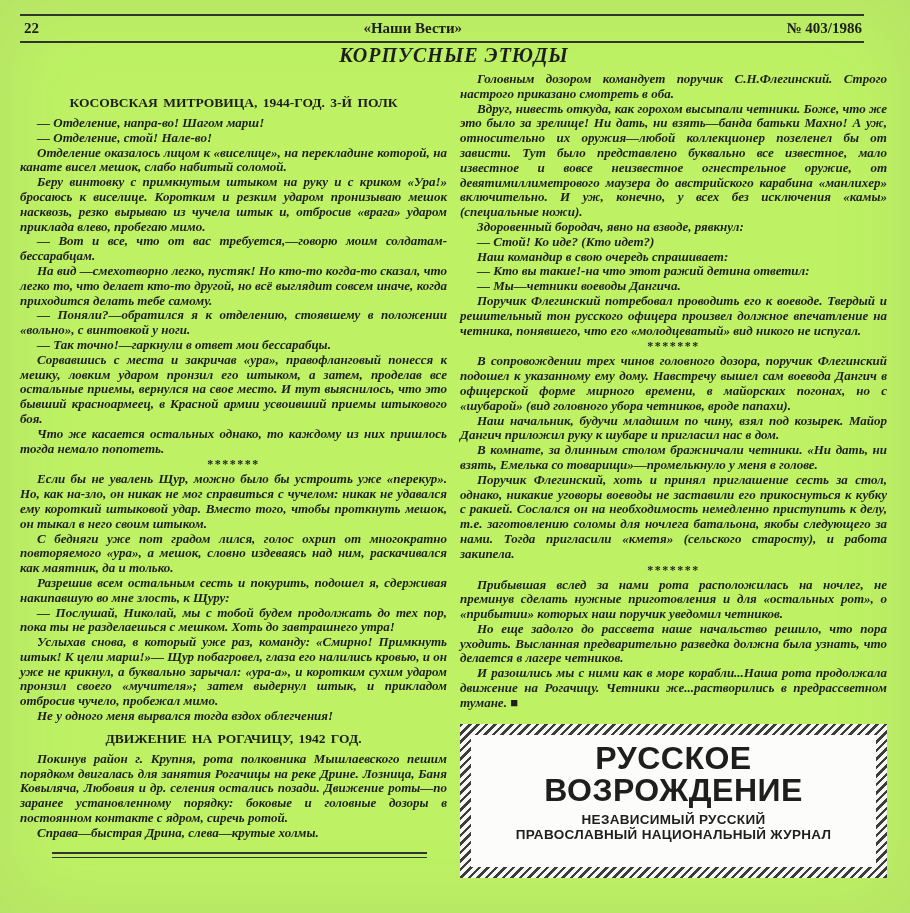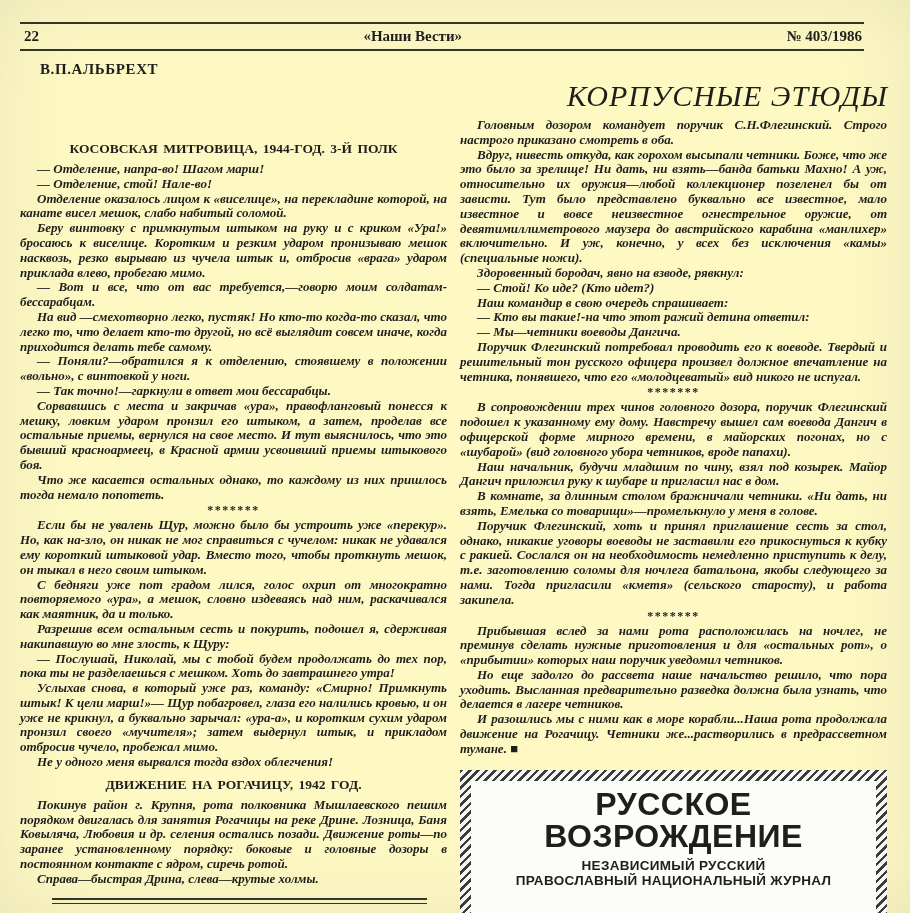--- a/index.html
+++ b/index.html
@@ -4,34 +4,34 @@
 <style>
   html,body{margin:0;padding:0;}
   body{
     width:910px;height:913px;overflow:hidden;
     background:#f2f1ee;
     font-family:"Liberation Serif","DejaVu Serif",serif;
     color:#1e1e1c;
   }
   .page{
     position:relative;width:910px;height:913px;box-sizing:border-box;
-    background:#fef9c3;
+    background:#bef264;
     box-shadow:inset 0 0 80px rgba(110,110,110,.14);
-    padding:20px 22px 0 20px;
+    padding:12px 22px 0 20px;
   }
   .rule{height:2px;background:#34342f;margin-right:24px;}
   .rule.top{margin-top:2px;}
   .header-row{
     display:flex;justify-content:space-between;align-items:center;
     padding:4px 26px 4px 4px;font-weight:bold;font-size:15px;
   }
   .author{margin:10px 0 0 20px;font-weight:bold;font-size:15px;letter-spacing:.6px;}
   .title{
-    margin:1px 0 0 0;text-align:right;font-style:italic;font-weight:normal;
-    font-size:30px;letter-spacing:1px;
+    margin:1px 0 0 0;text-align:center;font-style:italic;font-weight:bold;
+    font-size:20px;letter-spacing:1px;
   }
   .columns{display:flex;gap:13px;margin-top:5px;}
   .col{width:427px;box-sizing:border-box;}
   .col p{
     margin:0;text-indent:17px;text-align:justify;
     font-size:13px;line-height:14.8px;font-weight:bold;font-style:italic;
   }
   h2.sec{
     text-align:center;font-size:13.5px;font-weight:bold;
     margin:7px 0 5px 0;word-spacing:2px;
@@ -65,21 +65,20 @@
   <div class="header">
     <div class="rule top"></div>
     <div class="header-row">
       <span>22</span>
       <span>«Наши Вести»</span>
       <span>№ 403/1986</span>
     </div>
     <div class="rule bottom"></div>
   </div>
 
-  <div class="author">В.П.АЛЬБРЕХТ</div>
   <h1 class="title">КОРПУСНЫЕ ЭТЮДЫ</h1>
 
   <div class="columns">
 
     <div class="col">
       <h2 class="sec first">КОСОВСКАЯ МИТРОВИЦА, 1944-ГОД.  3-Й  ПОЛК</h2>
       <p>— Отделение, напра-во! Шагом марш!</p>
       <p>— Отделение, стой! Нале-во!</p>
       <p>Отделение оказалось лицом к «виселице», на перекладине которой, на канате висел мешок, слабо набитый соломой.</p>
       <p>Беру винтовку с примкнутым штыком на руку и с криком «Ура!» бросаюсь к виселице. Коротким и резким ударом пронизываю мешок насквозь, резко вырываю из чучела штык и, отбросив «врага» ударом приклада влево, пробегаю мимо.</p>

